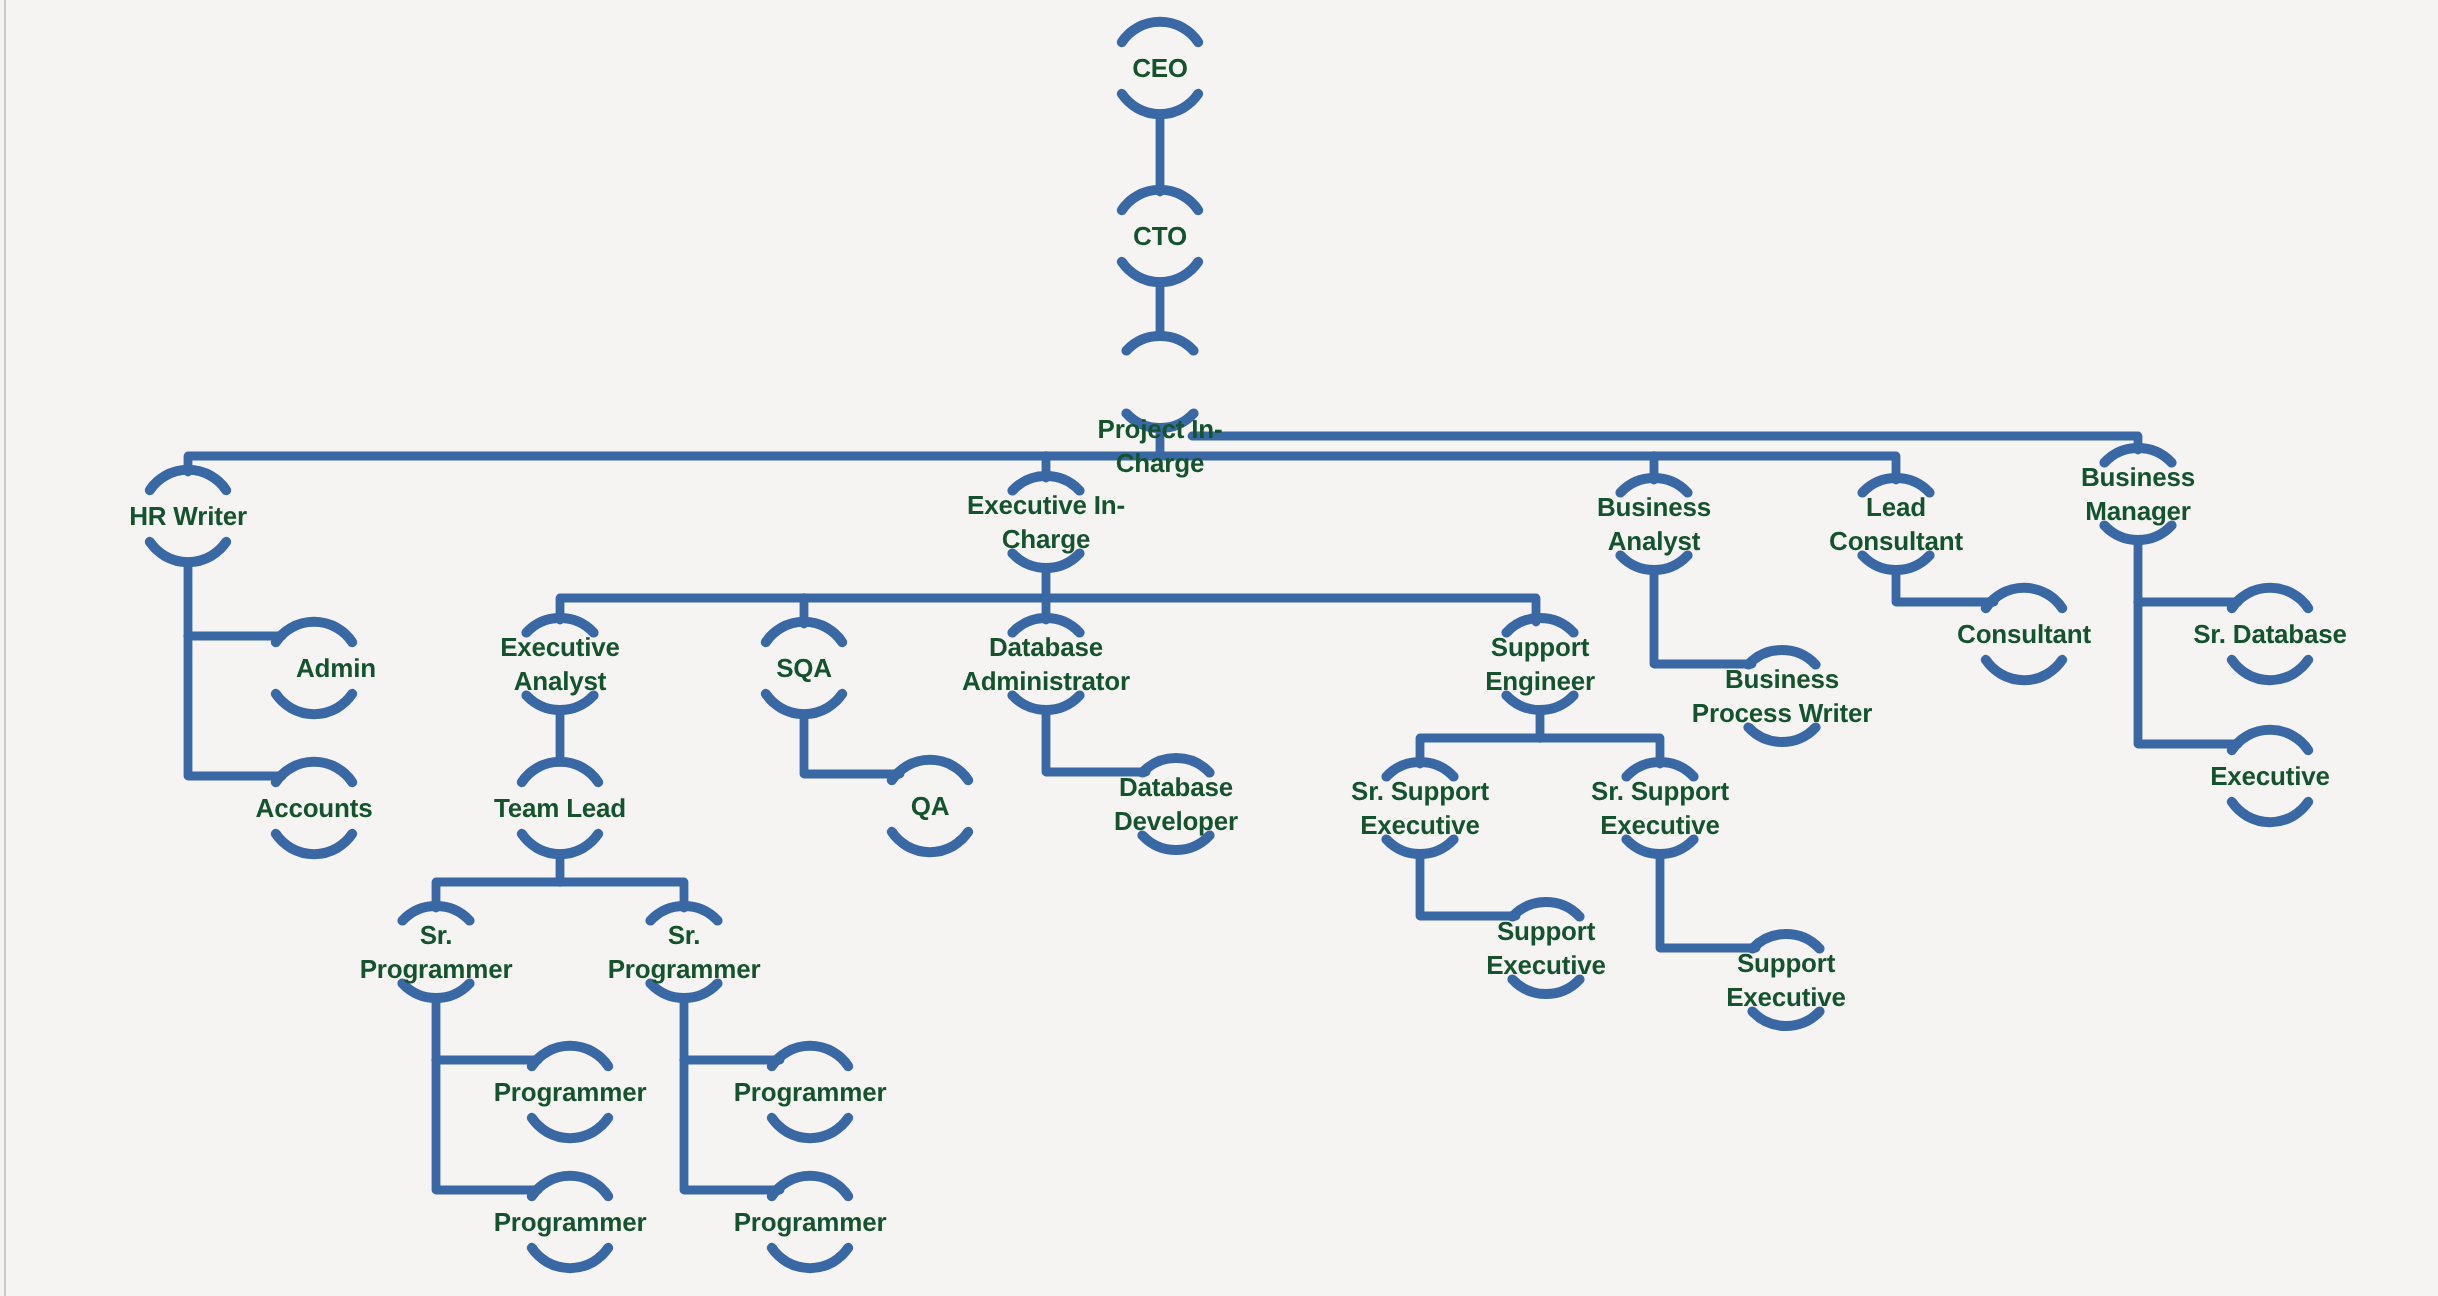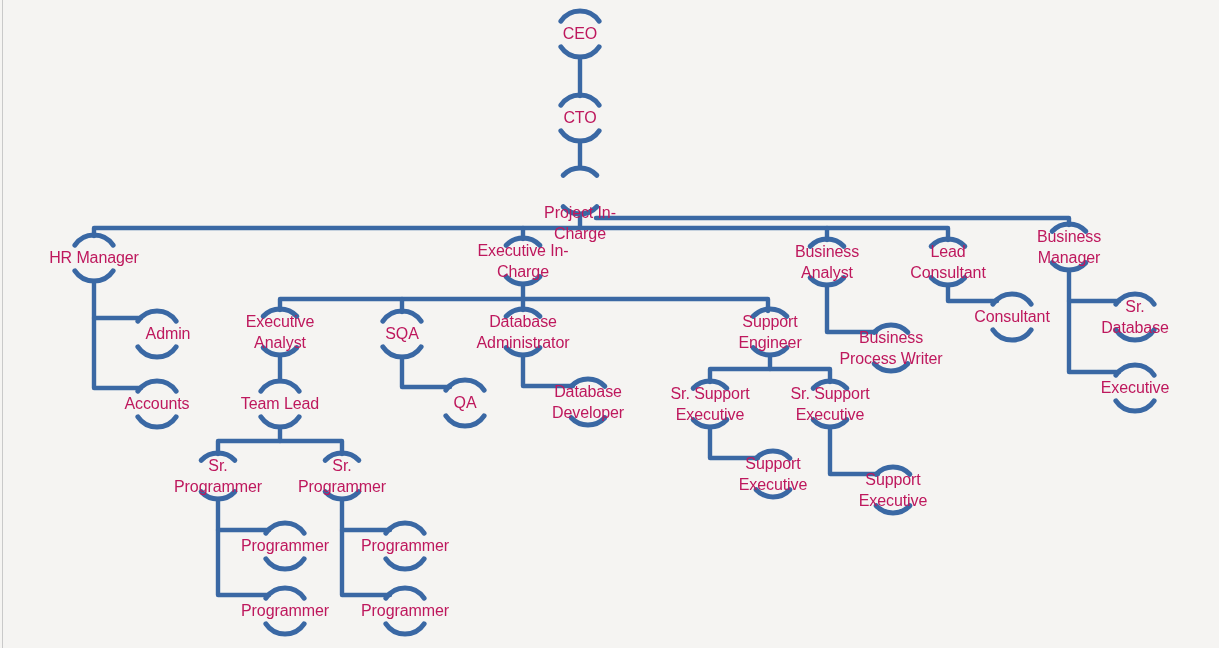--- a/index.html
+++ b/index.html
@@ -10,25 +10,25 @@
     overflow:hidden;
     font-family:"Liberation Sans", sans-serif;
   }
   #connector-svg{position:absolute;left:0;top:0;width:1219px;height:648px;}
   #nodes-layer{position:absolute;left:0;top:0;width:100%;height:100%;}
   .node-label{
     position:absolute;
     transform:translate(-50%,-50%);
     text-align:center;
     white-space:pre-line;
-    font-size:16px;
-    font-weight:normal;
+    font-size:13px;
+    font-weight:bold;
     line-height:1.32;
     letter-spacing:-0.1px;
-    color:#be185d;
+    color:#14532d;
     cursor:default;
     user-select:none;
   }
   .left-border{
     position:absolute;left:2px;top:0;width:1px;height:100%;
     background:#c9c9c9;
   }
 </style>
 </head>
 <body>
@@ -126,21 +126,21 @@
       <path d="M 385.9 533.1 A 23 23 0 0 1 424.1 533.1" fill="none" stroke="#3a68a4" stroke-width="5" stroke-linecap="round"></path>
       <path d="M 424.1 558.9 A 23 23 0 0 1 385.9 558.9" fill="none" stroke="#3a68a4" stroke-width="5" stroke-linecap="round"></path>
       <path d="M 385.9 598.1 A 23 23 0 0 1 424.1 598.1" fill="none" stroke="#3a68a4" stroke-width="5" stroke-linecap="round"></path>
       <path d="M 424.1 623.9 A 23 23 0 0 1 385.9 623.9" fill="none" stroke="#3a68a4" stroke-width="5" stroke-linecap="round"></path>
     </svg>
   <div id="nodes-layer">
       <div class="node-label" style="left: 580px; top: 34px;">CEO</div>
       <div class="node-label" style="left: 580px; top: 118px;">CTO</div>
       <div class="node-label" style="left: 580px; top: 191px; margin-top: 32px;">Project In-
 Charge</div>
-      <div class="node-label" style="left: 94px; top: 258px;">HR Manager</div>
+      <div class="node-label" style="left: 94px; top: 258px;">HR Writer</div>
       <div class="node-label" style="left: 157px; top: 334px; margin-left: 11px;">Admin</div>
       <div class="node-label" style="left: 157px; top: 404px;">Accounts</div>
       <div class="node-label" style="left: 523px; top: 261px;">Executive In-
 Charge</div>
       <div class="node-label" style="left: 280px; top: 332px;">Executive
 Analyst</div>
       <div class="node-label" style="left: 280px; top: 404px; text-align: center;">Team Lead</div>
       <div class="node-label" style="left: 402px; top: 334px;">SQA</div>
       <div class="node-label" style="left: 465px; top: 403px;">QA</div>
       <div class="node-label" style="left: 523px; top: 332px;">Database

